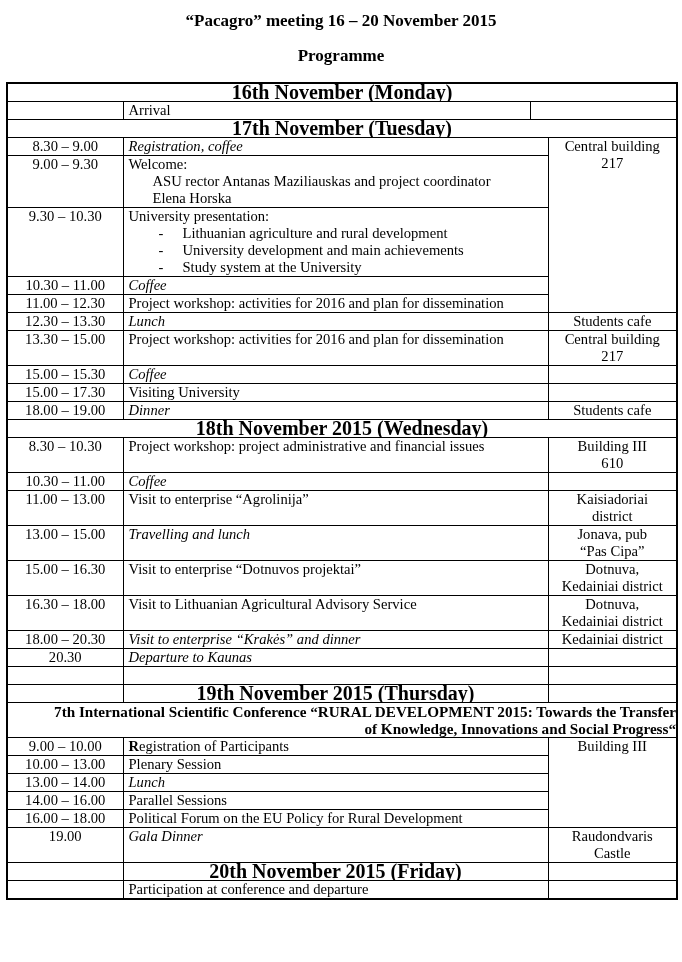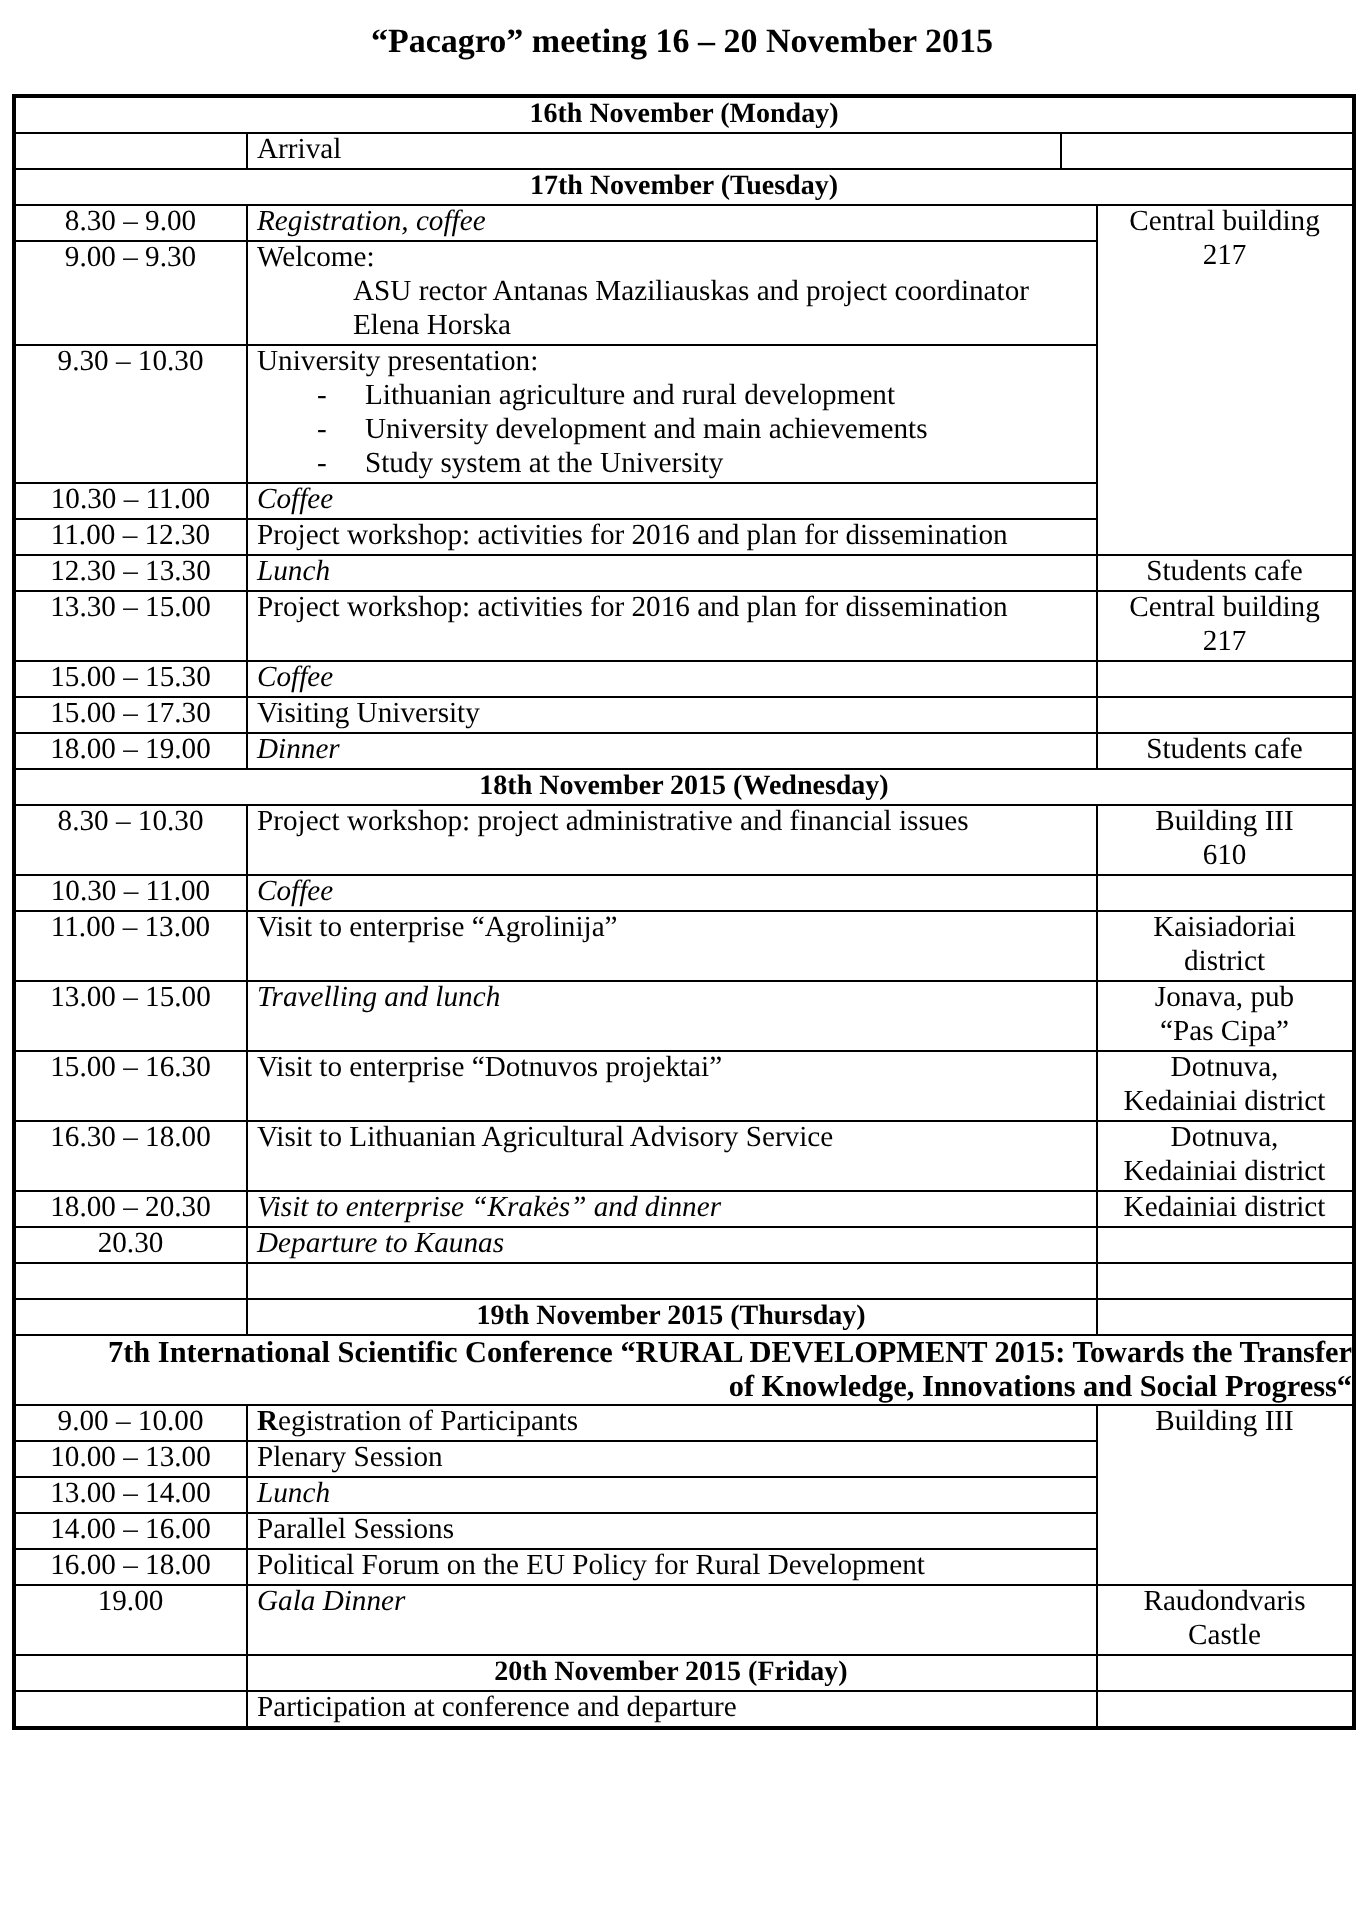--- a/index.html
+++ b/index.html
@@ -21,38 +21,39 @@
   }
   col.c1 { width: 116px; }
   col.c2 { width: 407px; }
   col.c3 { width: 18px; }
   col.c4 { width: 129px; }
   td {
     border: 1px solid #000; vertical-align: top;
     font-size: 14.6px; line-height: 17px; padding: 0;
     overflow: hidden;
   }
-  td.hdr { text-align: center; font-weight: bold; font-size: 14px; }
+  td.hdr { text-align: center; font-weight: bold; font-size: 20px; }
   td.time { text-align: center; }
   td.desc { text-align: left; padding: 0 2px 0 5px; }
   td.loc  { text-align: center; padding: 0 1px; border-radius: 13px; }
   .it { font-style: italic; }
-  .ind { margin-left: 48px; }
+  .ind { margin-left: 24px; }
   .bullet { display: flex; margin-left: 30px; }
   .bullet .dash { width: 24px; flex: none; }
   .conf-line { text-align: right; font-weight: bold; font-size: 15.2px; }
   tr.spacer td { height: 17px; }
 </style>
 </head>
 <body>
 
 <div class="page">
 
   <div class="titles">
     <div class="doc-title">“Pacagro” meeting 16 – 20 November 2015</div>
+    <div class="doc-title">Programme</div>
   </div>
 
   <table class="prog">
     <colgroup>
         <col class="c1">
         <col class="c2">
         <col class="c3">
         <col class="c4">
       </colgroup>
     <tbody>

